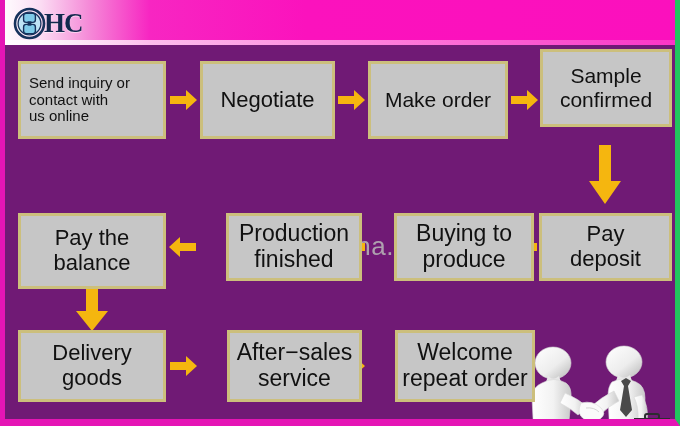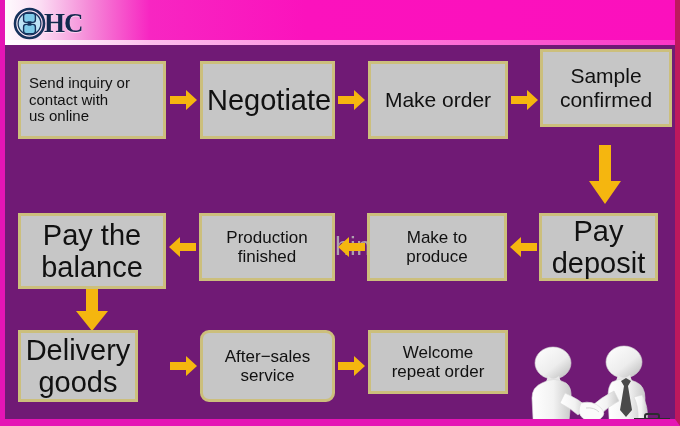--- a/index.html
+++ b/index.html
@@ -9,21 +9,21 @@
   }
   #page {
     position: relative;
     width: 680px;
     height: 426px;
     overflow: hidden;
     background: #ffffff;
     font-family: "Liberation Sans", sans-serif;
     box-sizing: border-box;
     border-left: 5px solid #e515b5;
-    border-right: 5px solid #be185d;
+    border-right: 5px solid #22c55e;
     border-bottom: 7px solid #e515b5;
   }
 
   
   #header {
     position: absolute;
     left: -5px;
     top: 0;
     width: 680px;
     height: 45px;
@@ -125,23 +125,23 @@
     display: block;
     width: 100%;
     padding: 0 4px;
     box-sizing: border-box;
     white-space: pre-line;
   }
   .box.left { text-align: left; justify-content: flex-start; }
   .box.left span { padding-left: 8px; }
 
   .sz-sm  { font-size: 15px; }
-  .sz-md  { font-size: 17px; }
+  .sz-md  { font-size: 23px; margin-left: 27px; }
   .sz-lg  { font-size: 21px; }
-  .sz-xl  { font-size: 29px; }
+  .sz-xl  { font-size: 22px; }
 
   
   .arrow {
     position: absolute;
     z-index: 7;
   }
   .arrow svg { display: block; }
 
   
   #handshake {
@@ -239,64 +239,64 @@
 finished</span>
     </div>
 
     <div class="arrow" style="left:337px; top:191px;">
       <svg width="28" height="22" viewBox="0 0 28 22">
         <path d="M28 7 H12 V1 L1 11 L12 21 V15 H28 Z" fill="#f5b60f"></path>
       </svg>
     </div>
 
     <div class="box sz-md" style="left:367px; top:168px; width:140px; height:68px;">
-      <span>Make to
+      <span>Buying to
 produce</span>
     </div>
 
     <div class="arrow" style="left:509px; top:191px;">
       <svg width="28" height="22" viewBox="0 0 28 22">
         <path d="M28 7 H12 V1 L1 11 L12 21 V15 H28 Z" fill="#f5b60f"></path>
       </svg>
     </div>
 
-    <div class="box sz-xl" style="left:539px; top:168px; width:119px; height:68px;">
+    <div class="box sz-xl" style="left:539px; top:168px; width:133px; height:68px;">
       <span>Pay
 deposit</span>
     </div>
 
     <div class="arrow" style="left:75px; top:239px;">
       <svg width="34" height="48" viewBox="0 0 34 48">
         <path d="M11 0 H23 V27 H33 L17 47 L1 27 H11 Z" fill="#f5b60f"></path>
       </svg>
     </div>
 
-    <div class="box sz-xl" style="left:18px; top:285px; width:120px; height:72px;">
+    <div class="box sz-xl" style="left:18px; top:285px; width:148px; height:72px;">
       <span>Delivery
 goods</span>
     </div>
 
     <div class="arrow" style="left:170px; top:310px;">
       <svg width="28" height="22" viewBox="0 0 28 22">
         <path d="M0 7 H16 V1 L27 11 L16 21 V15 H0 Z" fill="#f5b60f"></path>
       </svg>
     </div>
 
-    <div class="box sz-md" style="left:200px; top:285px; width:135px; height:72px;border-radius:9px;">
+    <div class="box sz-md" style="left:200px; top:285px; width:135px; height:72px;">
       <span>After−sales
 service</span>
     </div>
 
     <div class="arrow" style="left:338px; top:310px;">
       <svg width="28" height="22" viewBox="0 0 28 22">
         <path d="M0 7 H16 V1 L27 11 L16 21 V15 H0 Z" fill="#f5b60f"></path>
       </svg>
     </div>
 
-    <div class="box sz-md" style="left:368px; top:285px; width:140px; height:64px;">
+    <div class="box sz-md" style="left:368px; top:285px; width:140px; height:72px;">
       <span>Welcome
 repeat order</span>
     </div>
 
     <div id="handshake">
       <svg width="165" height="118" viewBox="0 0 165 118">
         <defs>
           <linearGradient id="bodyG" x1="0" y1="0" x2="1" y2="0">
             <stop offset="0%" stop-color="#ffffff"></stop>
             <stop offset="55%" stop-color="#f2f2f2"></stop>

